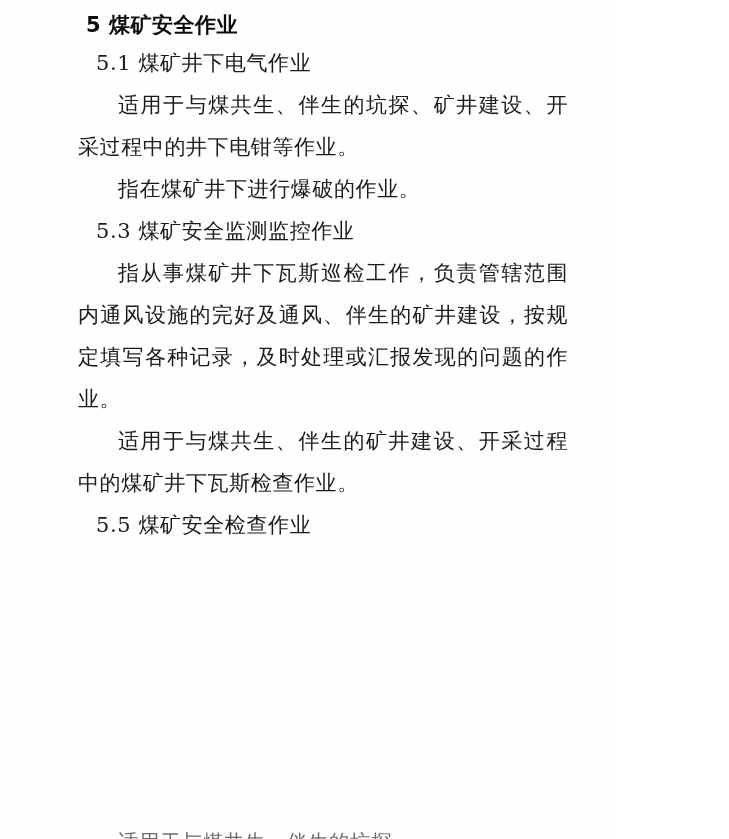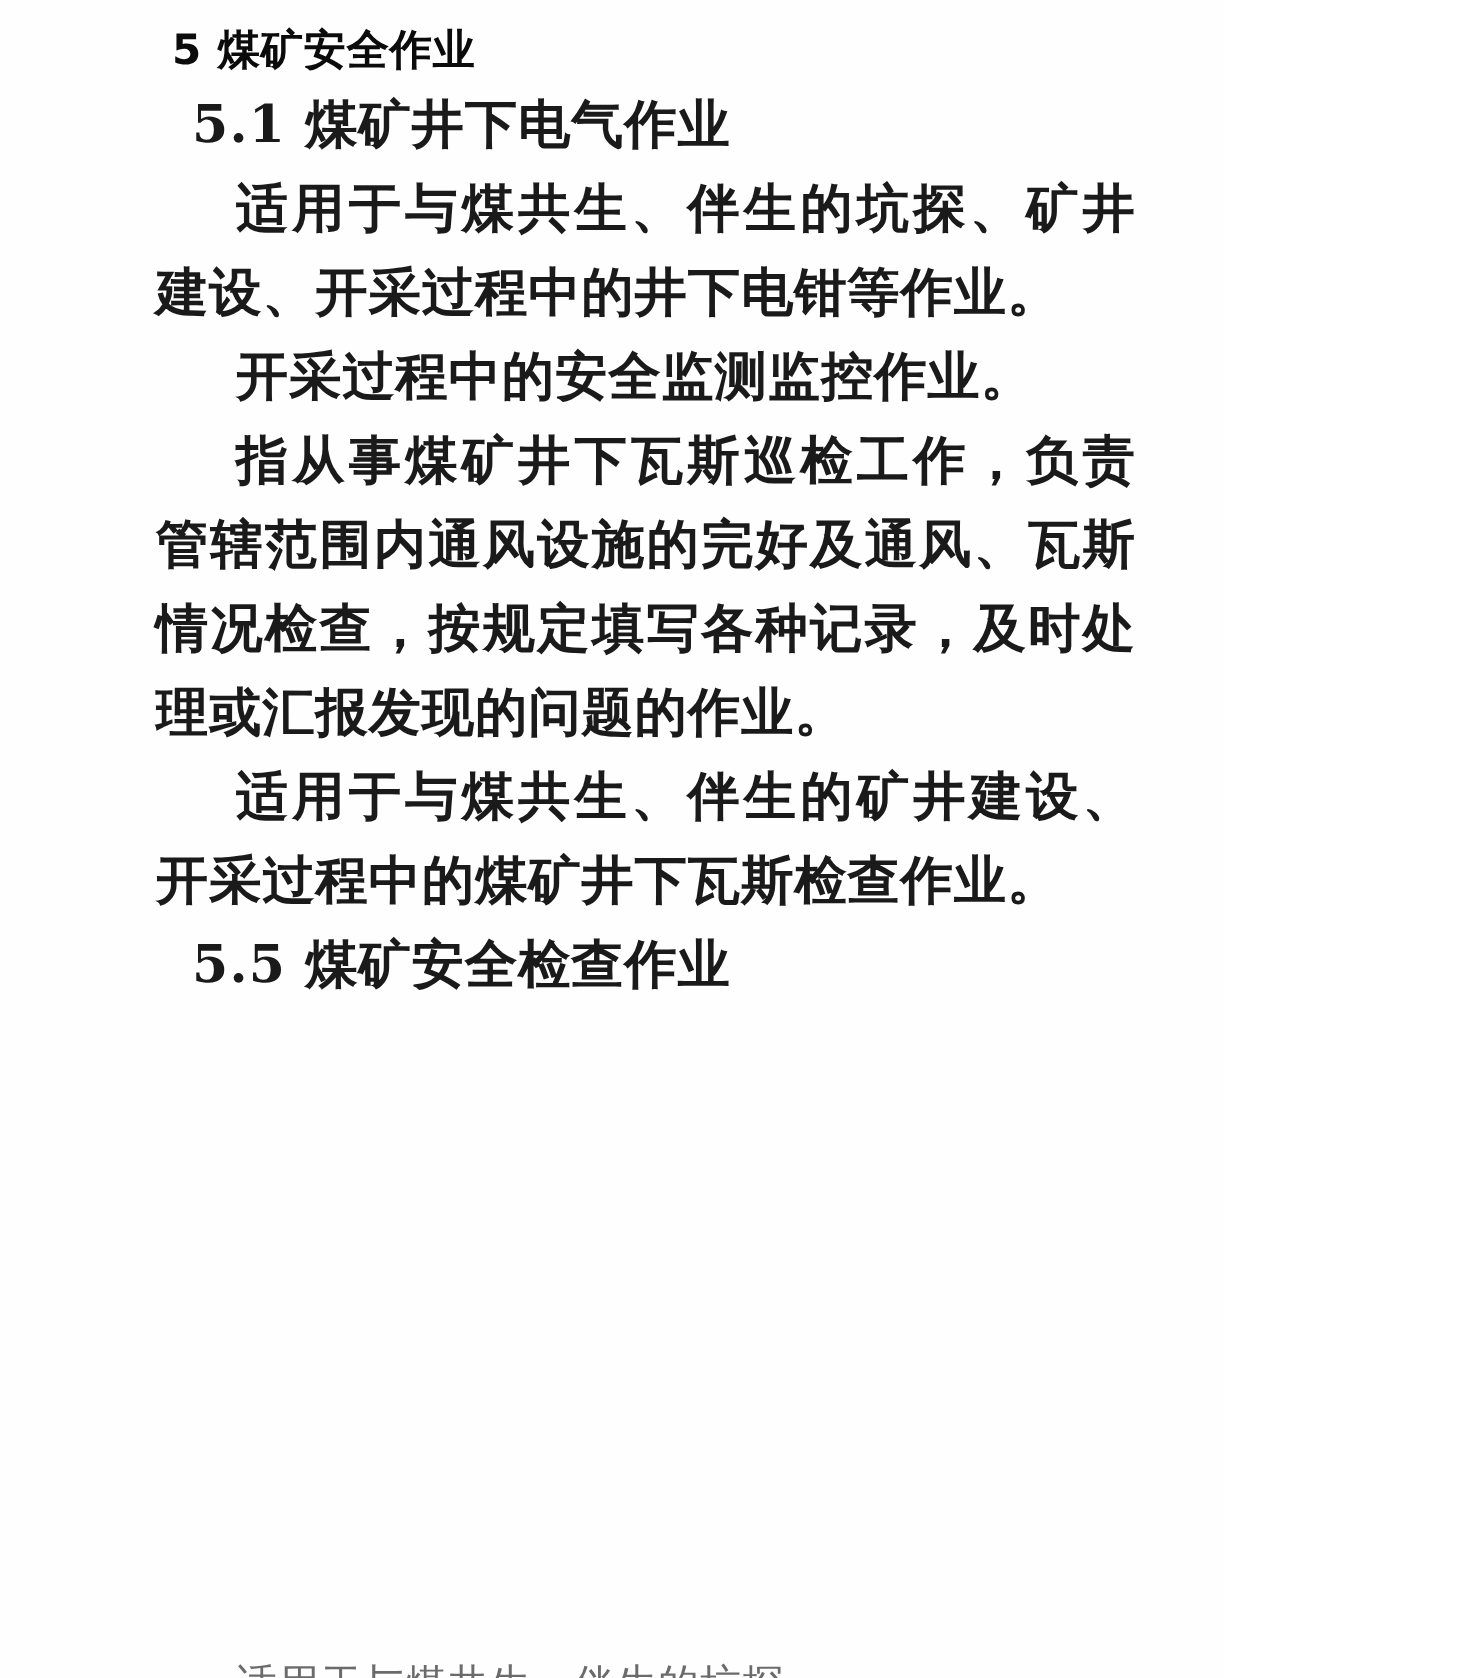--- a/index.html
+++ b/index.html
@@ -25,28 +25,27 @@
   .doc-title {
     font-family: "DejaVu Sans", "Liberation Sans", sans-serif;
     font-weight: bold;
     font-size: 21px;
     line-height: 30px;
     letter-spacing: 0.5px;
     margin: 4px 0 2px 8px;
     color: #0b0b0b;
   }
   .para {
-    font-size: 26px;
+    font-size: 21px;
     line-height: 42px;
     letter-spacing: 0.6px;
     color: #1a1a1a;
     text-align: justify;
     margin: 0;
     white-space: pre-wrap;
-    font-weight: bold;
   }
   .indent-2 {
     text-indent: 40px;
   }
   .section-head {
     text-indent: 18px;
   }
   .cut-off {
     position: absolute;
     left: 78px;
@@ -65,23 +64,24 @@
 </head>
 <body>
 
 <div class="page">
 
   <h1 class="doc-title">5 煤矿安全作业</h1>
 
   <p class="para section-head">5.1 煤矿井下电气作业</p>
   <p class="para indent-2">适用于与煤共生、伴生的坑探、矿井建设、开采过程中的井下电钳等作业。</p>
 
-  <p class="para indent-2">开采过程中的安全监测监控作业。</p>
+  <p class="para indent-2">指在煤矿井下进行爆破的作业。</p>
 
+  <p class="para section-head">5.3 煤矿安全监测监控作业</p>
 
-  <p class="para indent-2">指从事煤矿井下瓦斯巡检工作，负责管辖范围内通风设施的完好及通风、瓦斯情况检查，按规定填写各种记录，及时处理或汇报发现的问题的作业。</p>
+  <p class="para indent-2">指从事煤矿井下瓦斯巡检工作，负责管辖范围内通风设施的完好及通风、伴生的矿井建设，按规定填写各种记录，及时处理或汇报发现的问题的作业。</p>
   <p class="para indent-2">适用于与煤共生、伴生的矿井建设、开采过程中的煤矿井下瓦斯检查作业。</p>
 
   <p class="para section-head">5.5 煤矿安全检查作业</p>
 
   <div class="cut-off">适用于与煤共生、伴生的坑探、</div>
 
 </div>
 
 </body></html>

